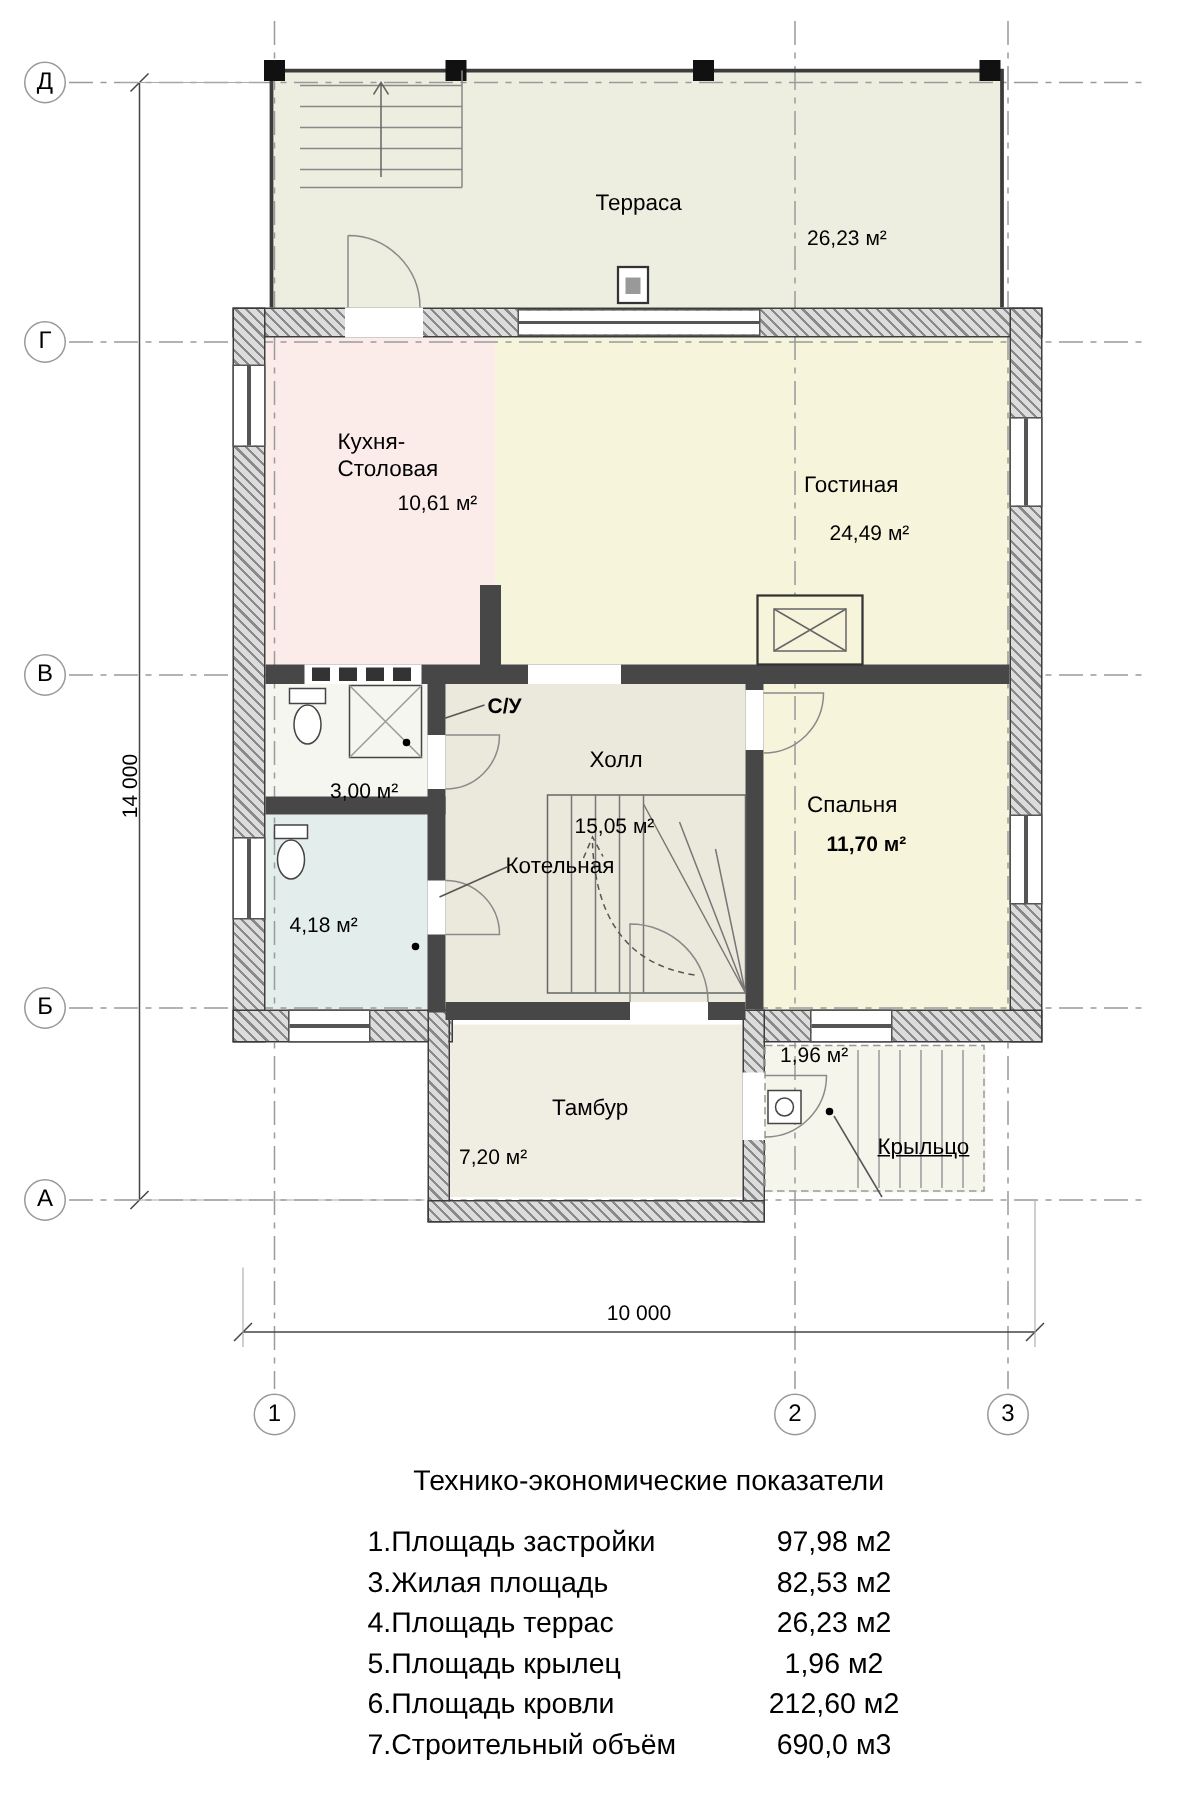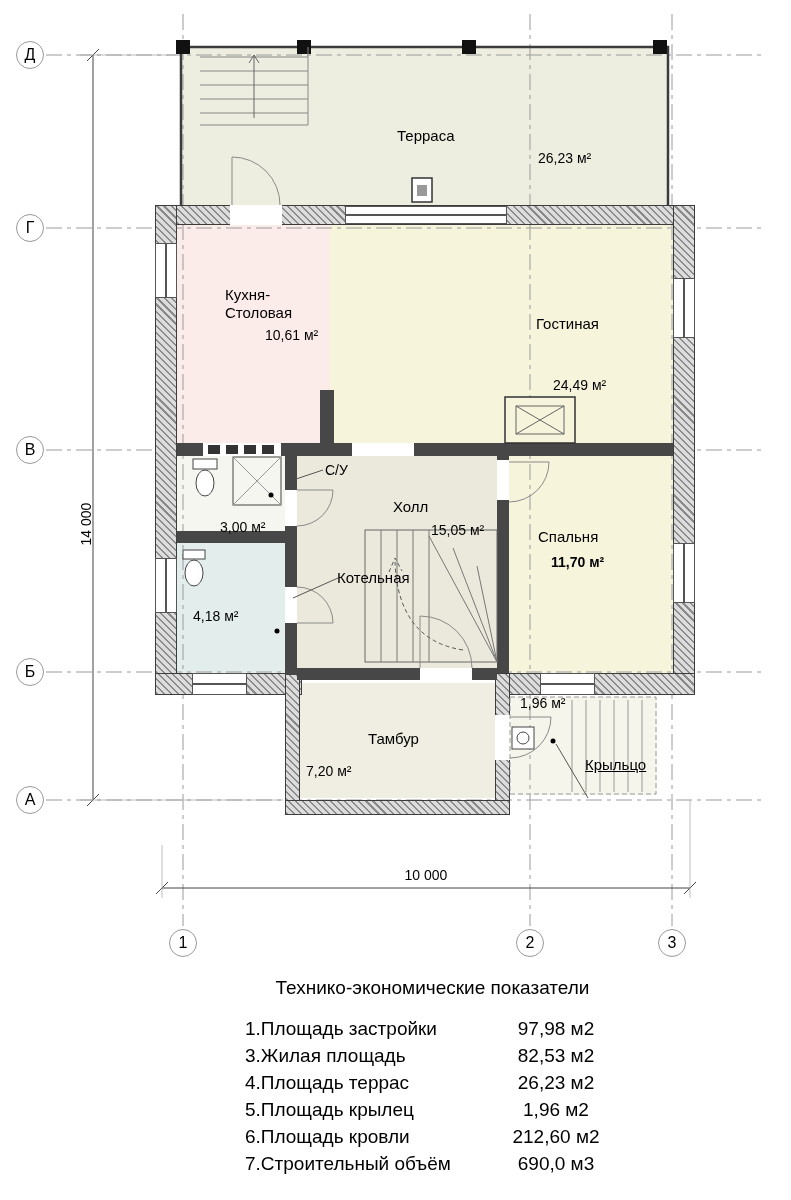--- a/index.html
+++ b/index.html
@@ -178,27 +178,27 @@
   <div class="lbl" style="left:397px;top:127px;">Терраса</div>
   <div class="area" style="left:538px;top:150px;">26,23 м²</div>
 
   <div class="lbl" style="left:225px;top:286px;">
     <div>Кухня-</div>
     <div>Столовая</div>
   </div>
   <div class="area" style="left:265px;top:327px;">10,61 м²</div>
 
   <div class="lbl" style="left:536px;top:315px;">Гостиная</div>
-  <div class="area" style="left:553px;top:347px;margin-top:30px;">24,49 м²</div>
-
-  <div class="lbl" style="left:325px;top:461px;font-size:14px;">С/У</div>
+  <div class="area" style="left:553px;top:347px;">24,49 м²</div>
+
+  <div class="lbl" style="left:325px;top:461px;font-size:14px;font-weight:bold;">С/У</div>
   <div class="area" style="left:220px;top:519px;">3,00 м²</div>
 
   <div class="lbl" style="left:393px;top:498px;">Холл</div>
-  <div class="area" style="left:383px;top:522px;margin-left:48px;">15,05 м²</div>
+  <div class="area" style="left:383px;top:542px;">15,05 м²</div>
 
   <div class="lbl" style="left:538px;top:528px;">Спальня</div>
   <div class="area" style="left:551px;top:554px;font-weight:bold;">11,70 м²</div>
 
   <div class="lbl" style="left:337px;top:569px;">Котельная</div>
   <div class="area" style="left:193px;top:608px;text-align:center;">4,18 м²</div>
 
   <div class="lbl" style="left:368px;top:730px;">Тамбур</div>
   <div class="area" style="left:306px;top:763px;">7,20 м²</div>
 

